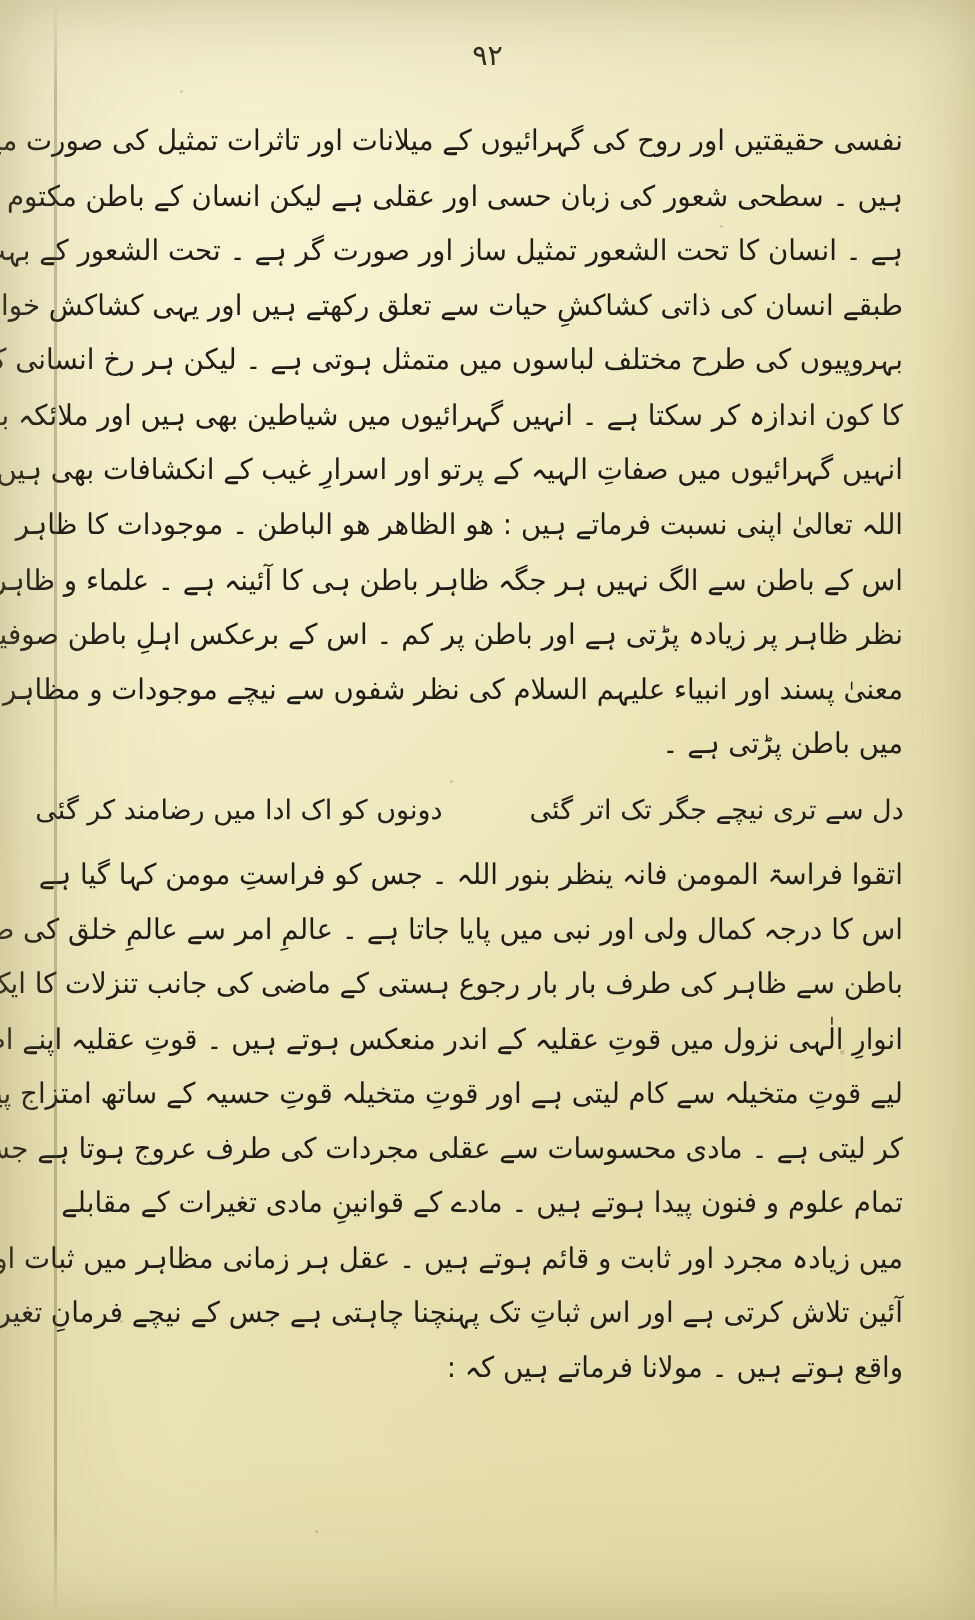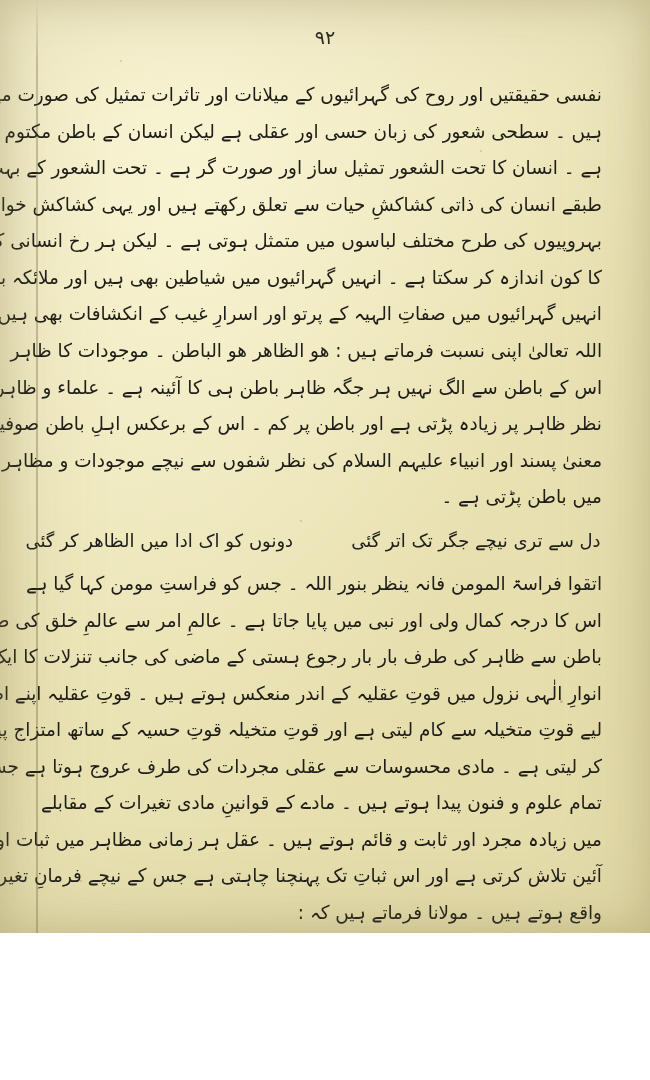--- a/index.html
+++ b/index.html
@@ -3,21 +3,21 @@
 <meta charset="utf-8">
 <style>
   html, body {
     margin: 0;
     padding: 0;
     background: #ffffff;
   }
   .page {
     position: relative;
     width: 650px;
-    height: 933px;
+    height: 1080px;
     background: #14b8a6;
     overflow: hidden;
     font-family: "DejaVu Sans", sans-serif;
   }
   
   .paper-texture {
     position: absolute;
     inset: 0;
     background:
       radial-gradient(ellipse at 30% 20%, rgba(255,252,225,0.55) 0%, rgba(238,231,185,0.0) 55%),
@@ -127,21 +127,21 @@
     <div class="line fit">کا کون اندازہ کر سکتا ہے ۔ انہیں گہرائیوں میں شیاطین بھی ہیں اور ملائکہ بھی اور</div>
     <div class="line fit">انہیں گہرائیوں میں صفاتِ الہیہ کے پرتو اور اسرارِ غیب کے انکشافات بھی ہیں</div>
     <div class="line fit hadith">اللہ تعالیٰ اپنی نسبت فرماتے ہیں : ھو الظاھر ھو الباطن ۔ موجودات کا ظاہر</div>
     <div class="line fit">اس کے باطن سے الگ نہیں ہر جگہ ظاہر باطن ہی کا آئینہ ہے ۔ علماء و ظاہر کی</div>
     <div class="line fit">نظر ظاہر پر زیادہ پڑتی ہے اور باطن پر کم ۔ اس کے برعکس اہلِ باطن صوفیہ کرام رحمہم اللہ</div>
     <div class="line fit">معنیٰ پسند اور انبیاء علیہم السلام کی نظر شفوں سے نیچے موجودات و مظاہر کے باطن</div>
     <div class="line fit">میں باطن پڑتی ہے ۔</div>
 
     <div class="verse">
       <span>دل سے تری نیچے جگر تک اتر گئی</span>
-      <span>دونوں کو اک ادا میں الظاھر کر گئی</span>
+      <span>دونوں کو اک ادا میں رضامند کر گئی</span>
     </div>
 
     <div class="line fit hadith">اتقوا فراسۃ المومن فانہ ینظر بنور اللہ ۔ جس کو فراستِ مومن کہا گیا ہے</div>
     <div class="line fit">اس کا درجہ کمال ولی اور نبی میں پایا جاتا ہے ۔ عالمِ امر سے عالمِ خلق کی طرف یا</div>
     <div class="line fit">باطن سے ظاہر کی طرف بار بار رجوع ہستی کے ماضی کی جانب تنزلات کا ایک سلسلہ ہے ۔</div>
     <div class="line fit">انوارِ الٰہی نزول میں قوتِ عقلیہ کے اندر منعکس ہوتے ہیں ۔ قوتِ عقلیہ اپنے اظہار کے</div>
     <div class="line fit">لیے قوتِ متخیلہ سے کام لیتی ہے اور قوتِ متخیلہ قوتِ حسیہ کے ساتھ امتزاج پیدا</div>
     <div class="line fit">کر لیتی ہے ۔ مادی محسوسات سے عقلی مجردات کی طرف عروج ہوتا ہے جس سے</div>
     <div class="line fit">تمام علوم و فنون پیدا ہوتے ہیں ۔ مادے کے قوانینِ مادی تغیرات کے مقابلے</div>
     <div class="line fit">میں زیادہ مجرد اور ثابت و قائم ہوتے ہیں ۔ عقل ہر زمانی مظاہر میں ثبات اور</div>

